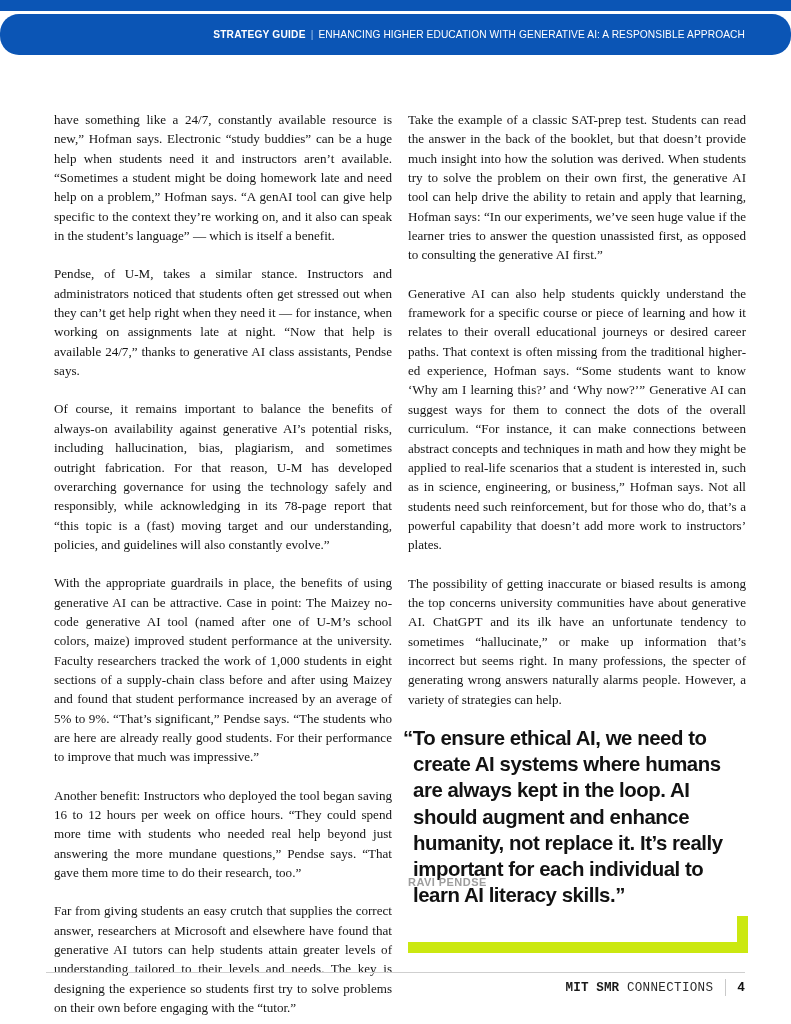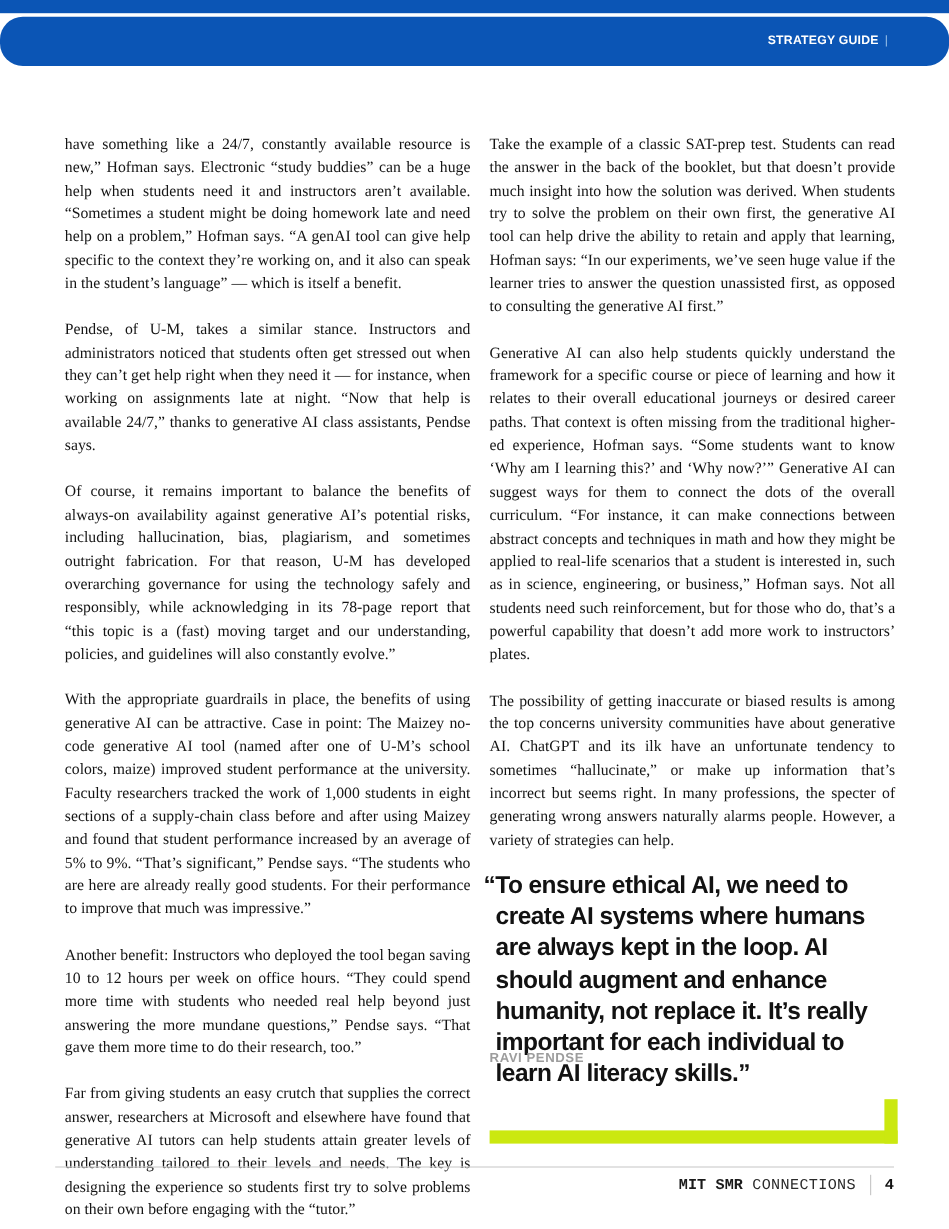--- a/index.html
+++ b/index.html
@@ -192,29 +192,30 @@
   }
 </style>
 </head>
 <body>
 
 <div class="header-top-rule"></div>
 <div class="header-band">
   <div class="header-text">
     <span class="strong">STRATEGY GUIDE</span>
     <span class="sep">|</span>
+    <span class="rest">ENHANCING HIGHER EDUCATION WITH GENERATIVE AI: A RESPONSIBLE APPROACH</span>
   </div>
 </div>
 
 <div class="col col-left">
   <p>have something like a 24/7, constantly available resource is new,” Hofman says. Electronic “study buddies” can be a huge help when students need it and instructors aren’t available. “Sometimes a student might be doing homework late and need help on a problem,” Hofman says. “A genAI tool can give help specific to the context they’re working on, and it also can speak in the student’s language” — which is itself a benefit.</p>
   <p>Pendse, of U-M, takes a similar stance. Instructors and administrators noticed that students often get stressed out when they can’t get help right when they need it — for instance, when working on assignments late at night. “Now that help is available 24/7,” thanks to generative AI class assistants, Pendse says.</p>
   <p>Of course, it remains important to balance the benefits of always-on availability against generative AI’s potential risks, including hallucination, bias, plagiarism, and sometimes outright fabrication. For that reason, U-M has developed overarching governance for using the technology safely and responsibly, while acknowledging in its 78-page report that “this topic is a (fast) moving target and our understanding, policies, and guidelines will also constantly evolve.”</p>
   <p>With the appropriate guardrails in place, the benefits of using generative AI can be attractive. Case in point: The Maizey no-code generative AI tool (named after one of U-M’s school colors, maize) improved student performance at the university. Faculty researchers tracked the work of 1,000 students in eight sections of a supply-chain class before and after using Maizey and found that student performance increased by an average of 5% to 9%. “That’s significant,” Pendse says. “The students who are here are already really good students. For their performance to improve that much was impressive.”</p>
-  <p>Another benefit: Instructors who deployed the tool began saving 10 to 12 hours per week on office hours. “They could spend more time with students who needed real help beyond just answering the more mundane questions,” Pendse says. “That gave them more time to do their research, too.”</p>
+  <p>Another benefit: Instructors who deployed the tool began saving 16 to 12 hours per week on office hours. “They could spend more time with students who needed real help beyond just answering the more mundane questions,” Pendse says. “That gave them more time to do their research, too.”</p>
   <p>Far from giving students an easy crutch that supplies the correct answer, researchers at Microsoft and elsewhere have found that generative AI tutors can help students attain greater levels of understanding tailored to their levels and needs. The key is designing the experience so students first try to solve problems on their own before engaging with the “tutor.”</p>
 </div>
 
 <div class="col col-right">
   <p>Take the example of a classic SAT-prep test. Students can read the answer in the back of the booklet, but that doesn’t provide much insight into how the solution was derived. When students try to solve the problem on their own first, the generative AI tool can help drive the ability to retain and apply that learning, Hofman says: “In our experiments, we’ve seen huge value if the learner tries to answer the question unassisted first, as opposed to consulting the generative AI first.”</p>
   <p>Generative AI can also help students quickly understand the framework for a specific course or piece of learning and how it relates to their overall educational journeys or desired career paths. That context is often missing from the traditional higher-ed experience, Hofman says. “Some students want to know ‘Why am I learning this?’ and ‘Why now?’” Generative AI can suggest ways for them to connect the dots of the overall curriculum. “For instance, it can make connections between abstract concepts and techniques in math and how they might be applied to real-life scenarios that a student is interested in, such as in science, engineering, or business,” Hofman says. Not all students need such reinforcement, but for those who do, that’s a powerful capability that doesn’t add more work to instructors’ plates.</p>
   <p>The possibility of getting inaccurate or biased results is among the top concerns university communities have about generative AI. ChatGPT and its ilk have an unfortunate tendency to sometimes “hallucinate,” or make up information that’s incorrect but seems right. In many professions, the specter of generating wrong answers naturally alarms people. However, a variety of strategies can help.</p>
 </div>
 
 <div class="pullquote">

